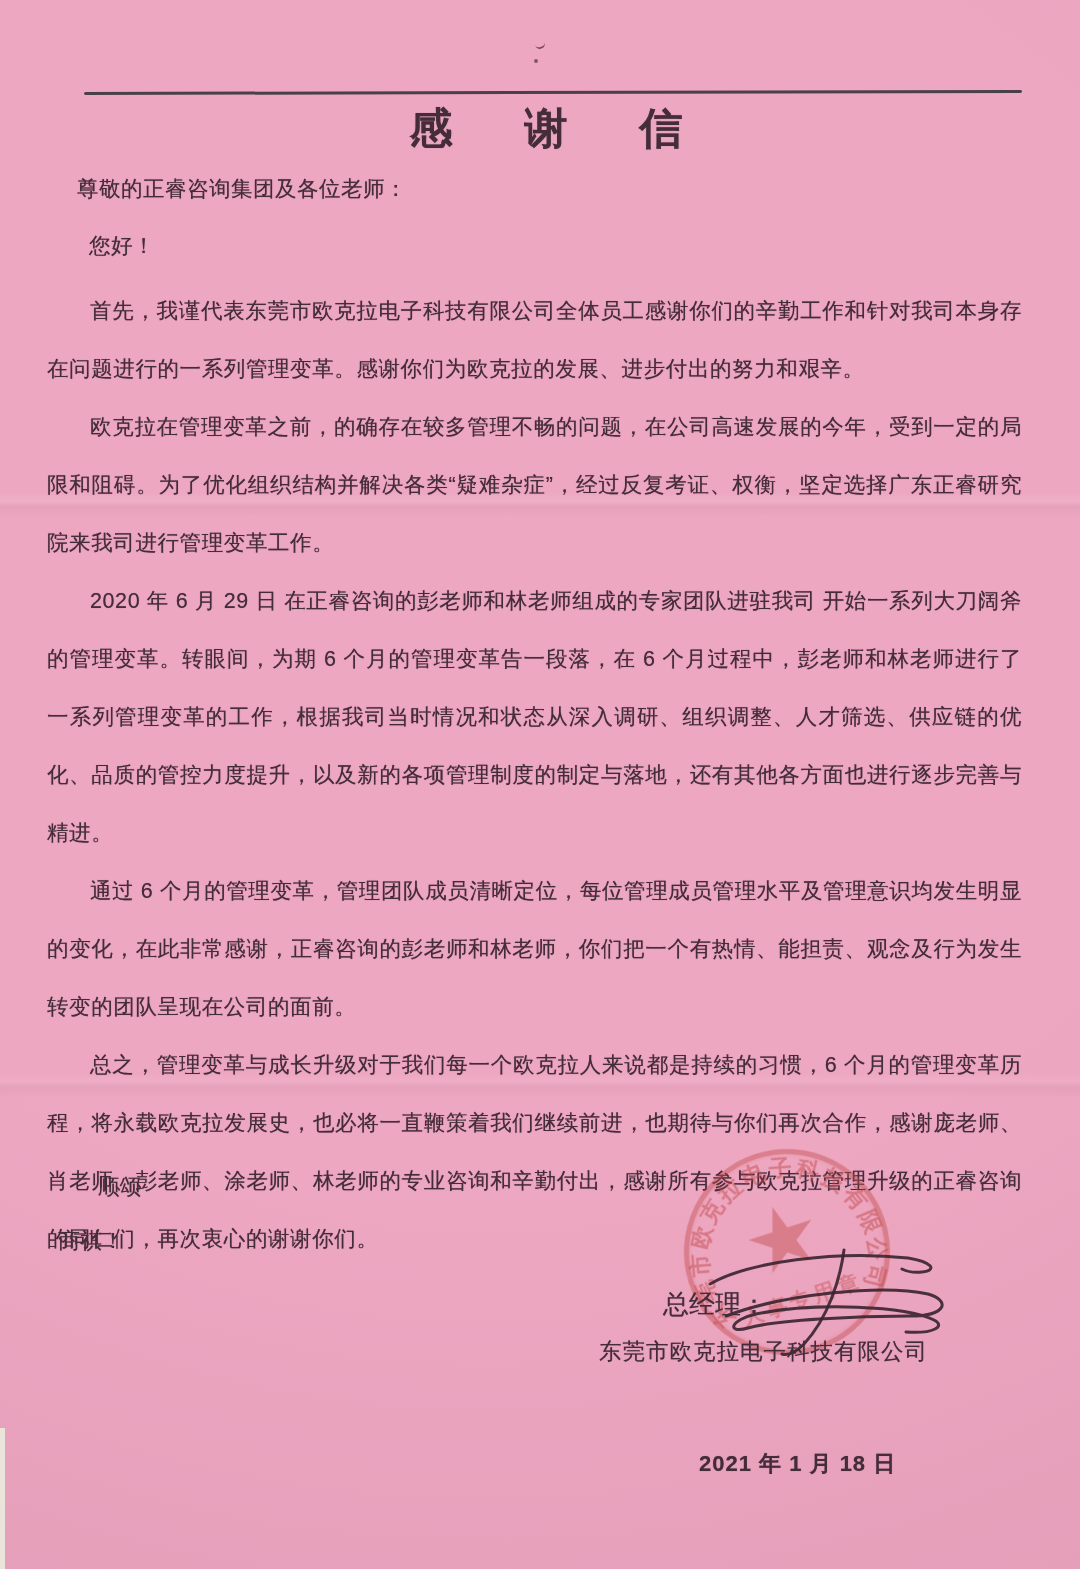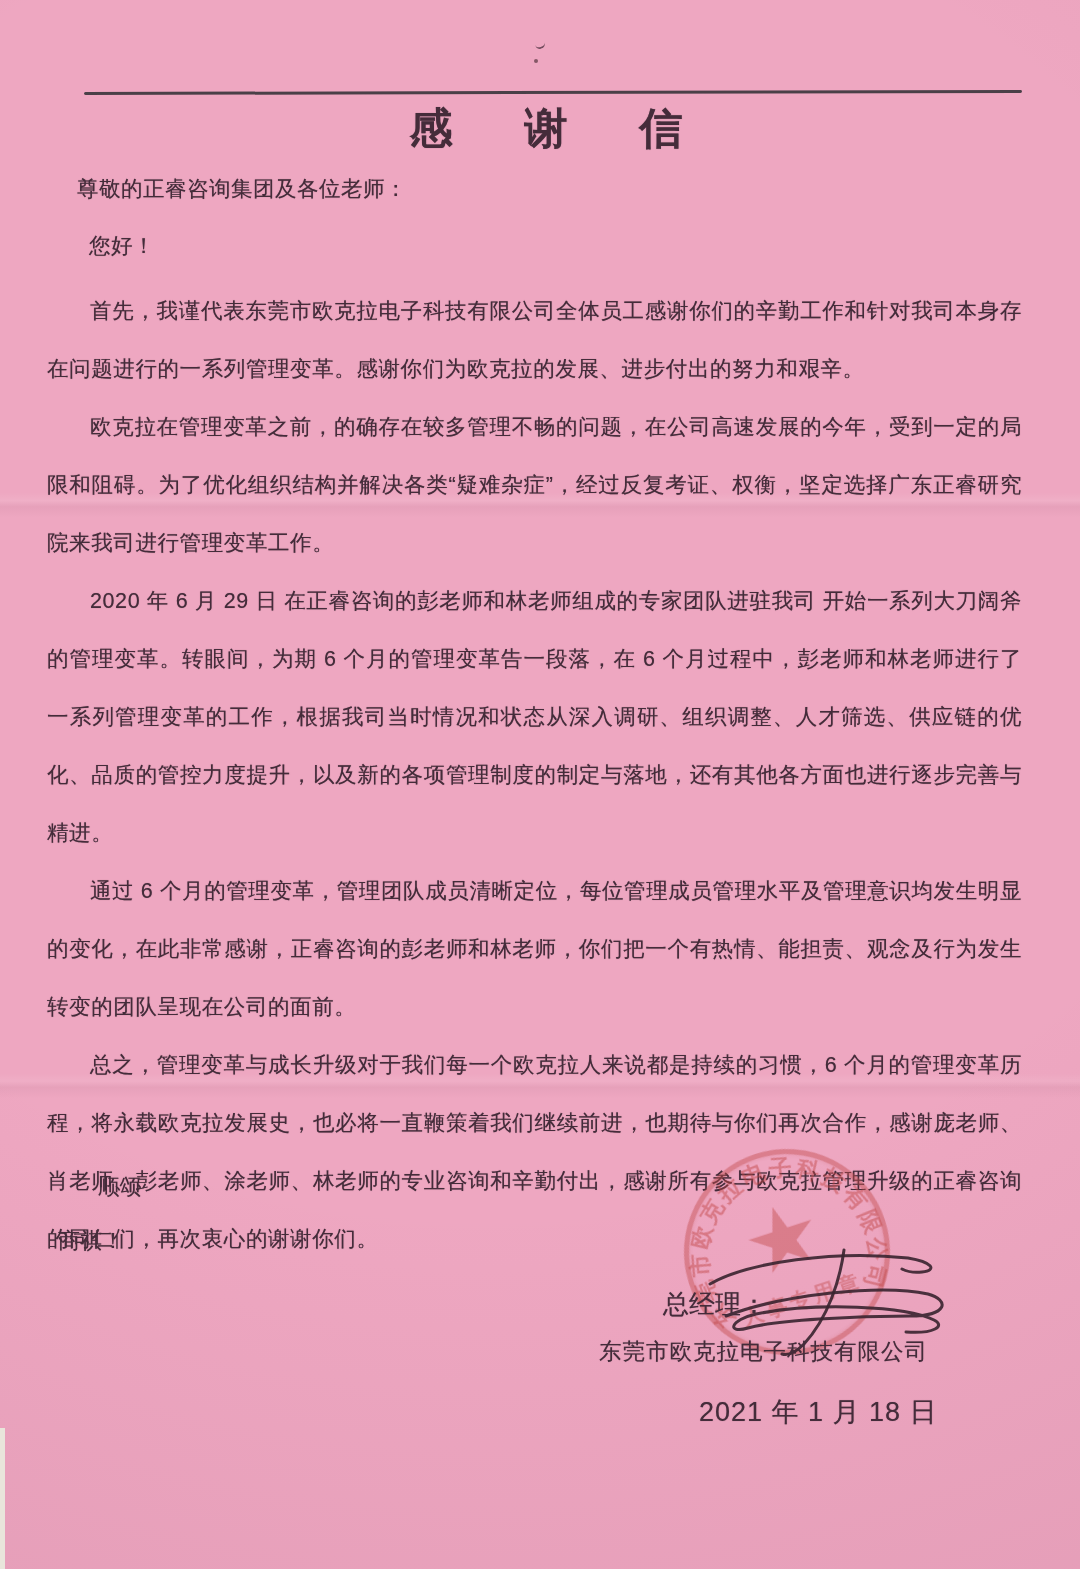--- a/index.html
+++ b/index.html
@@ -46,21 +46,21 @@
   .body-block {
     position: absolute; left: 47px; top: 282px; width: 975px;
     font-size: 21.5px; line-height: 58px; letter-spacing: 0.6px;
     text-align: justify;
   }
   .body-block p { margin: 0; text-indent: 2em; }
   .closing-1 { position: absolute; left: 98px; top: 1172px; font-size: 21.5px; }
   .closing-2 { position: absolute; left: 58px; top: 1226px; font-size: 22px; }
   .signer-role { position: absolute; left: 663px; top: 1287px; font-size: 26px; z-index: 6; }
   .company-line { position: absolute; left: 599px; top: 1336px; font-size: 22.5px; letter-spacing: 1px; z-index: 6; }
-  .date-line { position: absolute; left: 699px; top: 1394px; font-size: 27px; letter-spacing: 1px; z-index: 6; }
+  .date-line { position: absolute; left: 699px; top: 1449px; font-size: 22px; letter-spacing: 1px; z-index: 6; font-weight: bold; }
 
   
   .seal {
     position: absolute; left: 681px; top: 1146px; width: 212px; height: 212px;
     transform: rotate(-18deg);
     z-index: 3; filter: blur(0.5px); opacity: 0.88;
   }
   .seal-ring {
     position: absolute; inset: 3px; border-radius: 50%;
     border: 5px solid rgba(193,73,73,0.50);

